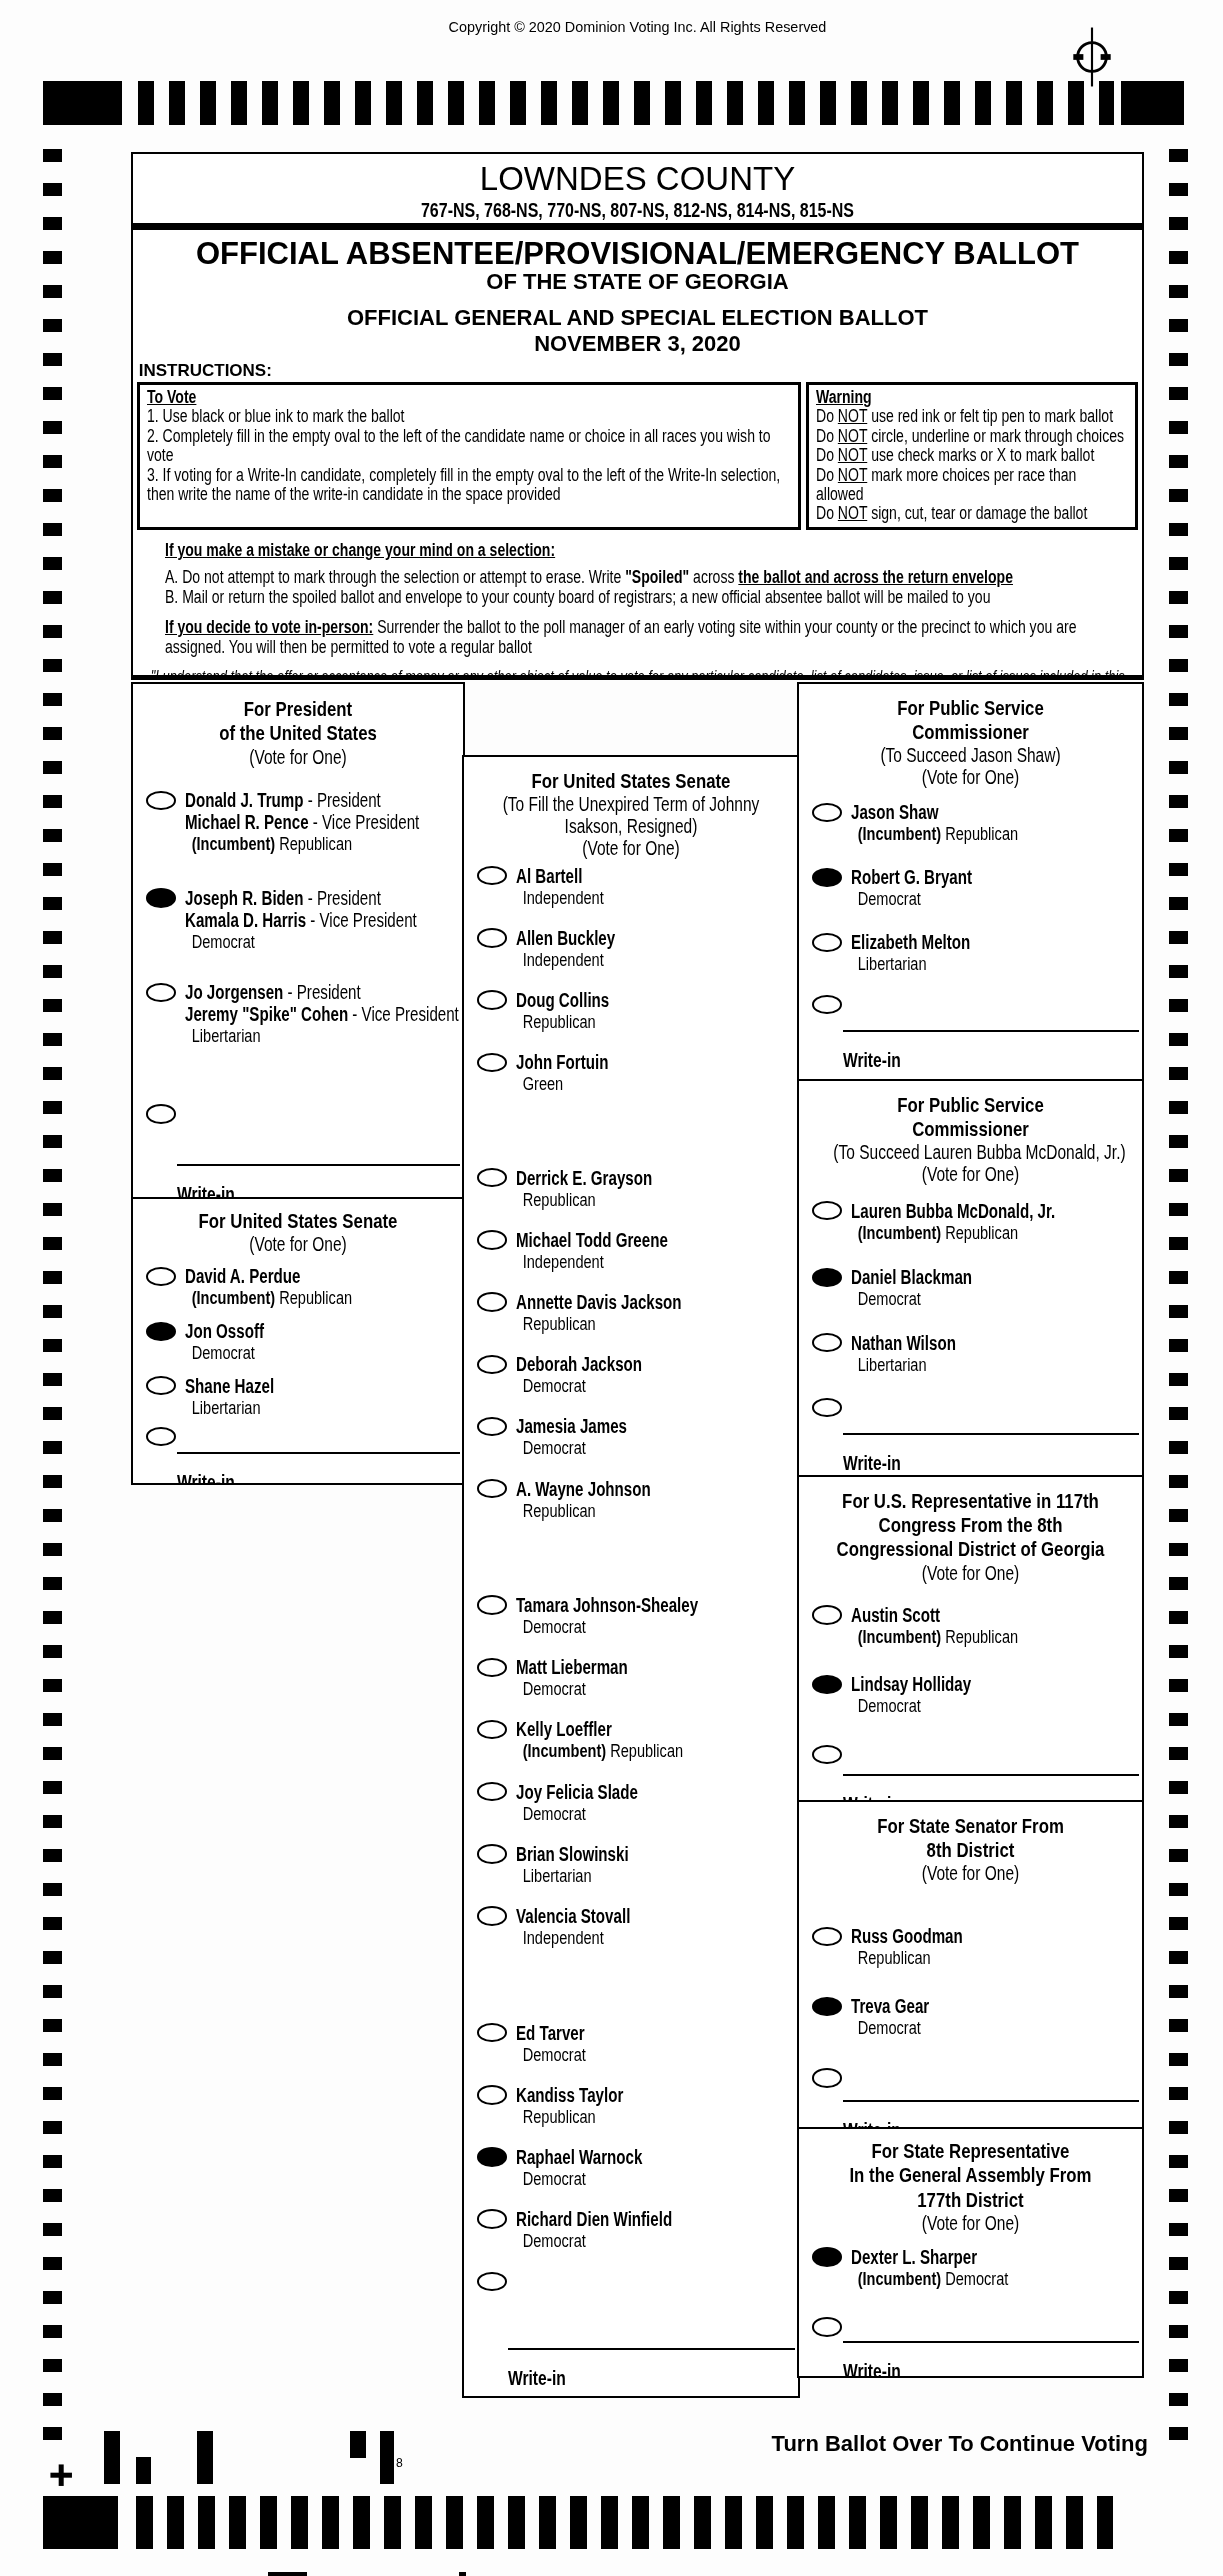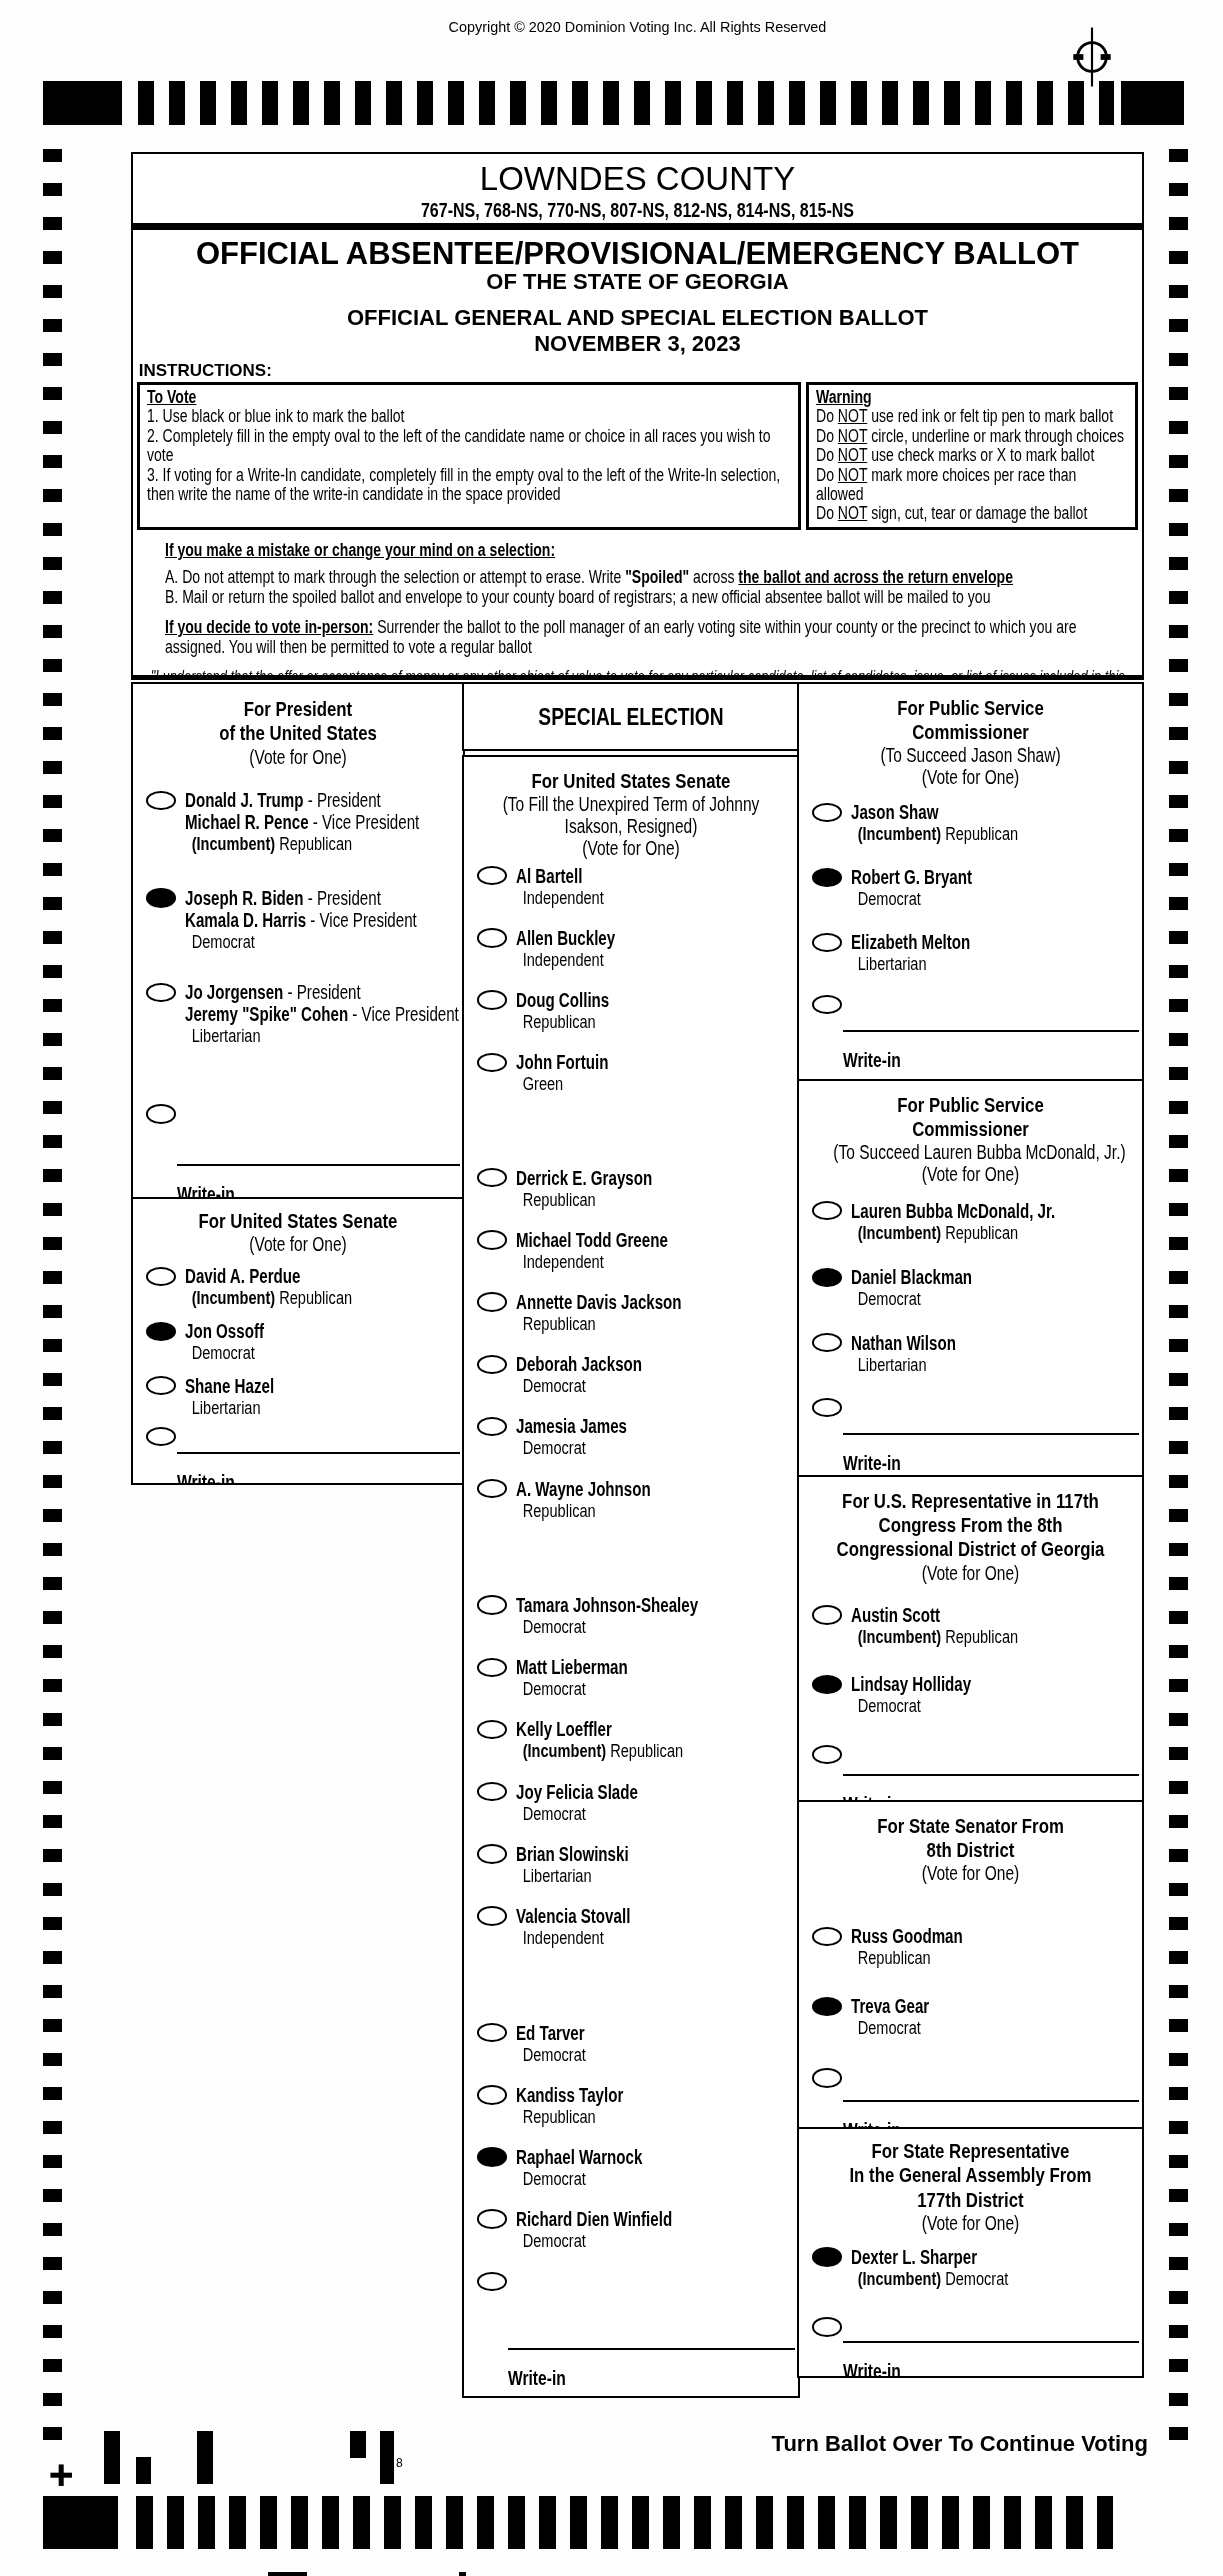--- a/index.html
+++ b/index.html
@@ -86,21 +86,21 @@
   <div class="abs turnover" style="left:714px;top:2431px;width:434px">Turn Ballot Over To Continue Voting</div>
 
   <div class="box" style="left:131px;top:152px;width:1013px;height:528px;border-bottom-width:5.7px">
     <div class="county">
       <div class="county-name">LOWNDES COUNTY</div>
       <div class="precincts condc">767-NS, 768-NS, 770-NS, 807-NS, 812-NS, 814-NS, 815-NS</div>
     </div>
     <div class="btitle">OFFICIAL ABSENTEE/PROVISIONAL/EMERGENCY BALLOT</div>
     <div class="bsub">OF THE STATE OF GEORGIA</div>
     <div class="bsub" style="margin-top:11.5px">OFFICIAL GENERAL AND SPECIAL ELECTION BALLOT</div>
-    <div class="bsub" style="margin-top:1.4px">NOVEMBER 3, 2023</div>
+    <div class="bsub" style="margin-top:1.4px">NOVEMBER 3, 2020</div>
     <div class="instr-label">INSTRUCTIONS:</div>
 
     <div class="instr-row">
       <div class="ibox" style="flex:0 0 664px">
         <div class="condw">
           <div class="ititle">To Vote</div>
           <div class="iline">1. Use black or blue ink to mark the ballot</div>
           <div class="iline">2. Completely fill in the empty oval to the left of the candidate name or choice in all races you wish to vote</div>
           <div class="iline">3. If voting for a Write-In candidate, completely fill in the empty oval to the left of the Write-In selection, then write the name of the write-in candidate in the space provided</div>
         </div>
@@ -192,23 +192,20 @@
       </div>
     </div>
     <div class="cand" style="margin-top:7.2px">
       <span class="oval"></span>
     </div>
     <div class="writein" style="margin-top:5.7px">
       <div class="wlabel cond">Write-in</div>
     </div>
   </div>
 
-  <div class="box" style="left:462px;top:682px;width:338px;height:69px">
-    <div class="banner condc">SPECIAL ELECTION</div>
-  </div>
 
   <div class="box" style="left:462px;top:755px;width:338px;height:1643px">
     <div class="ctitle condc" style="margin-top:11.5px">For United States Senate</div>
     <div class="csub condc">(To Fill the Unexpired Term of Johnny</div>
     <div class="csub condc">Isakson, Resigned)</div>
     <div class="csub condc">(Vote for One)</div>
 
     <div class="cand" style="margin-top:5.7px">
       <span class="oval"></span>
       <div class="ct">

